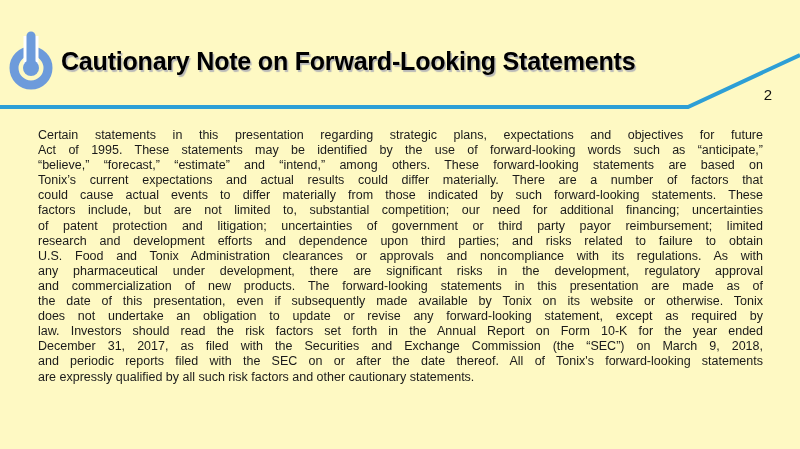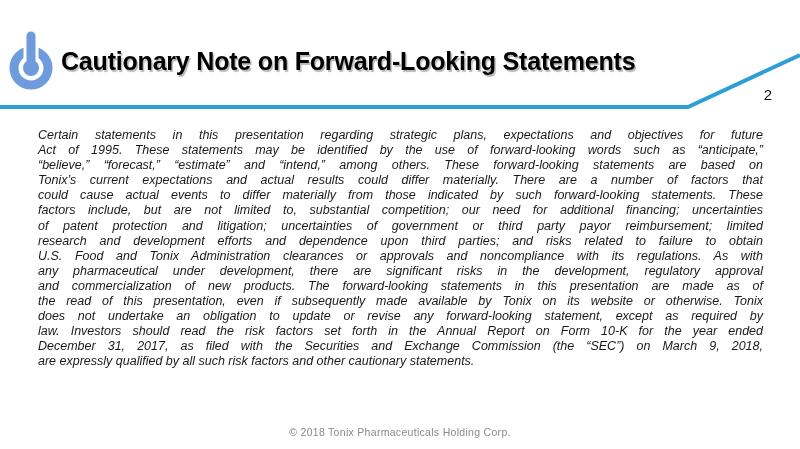--- a/index.html
+++ b/index.html
@@ -7,21 +7,21 @@
     --logo-blue:#6D9BDB;
     --title-color:#000000;
     --body-color:#1A1A1A;
     --footer-color:#8A8A8A;
   }
   *{margin:0;padding:0;box-sizing:border-box;}
   html,body{background:#e8e8e8;}
   .slide{
     position:relative;
     width:800px;height:449px;
-    background:#ffffff;
+    background:#fef9c3;
     overflow:hidden;
     font-family:"Liberation Sans","DejaVu Sans",sans-serif;
   }
   
   .logo{
     position:absolute;left:8px;top:28px;width:46px;height:63px;
   }
   .logo svg{width:100%;height:100%;display:block;}
   .logo .ring{stroke:var(--logo-blue);}
   .logo .stem-gap{stroke:#ffffff;}
@@ -48,21 +48,20 @@
   
   .body-text{
     position:absolute;left:38px;top:128px;width:725px;
     font-size:12.5px;line-height:15.1px;
     color:var(--body-color);
   }
   .body-line{
     text-align:justify;
     text-align-last:justify;
     white-space:normal;
-    font-style:italic;
   }
   .body-line.last{
     text-align:right;
     text-align-last:left;
   }
   
   .footer{
     position:absolute;left:0;bottom:11px;width:100%;
     text-align:center;
     font-size:10.5px;color:var(--footer-color);
@@ -96,22 +95,22 @@
     <div class="body-line">Act of 1995. These statements may be identified by the use of forward-looking words such as “anticipate,”</div>
     <div class="body-line">“believe,” “forecast,” “estimate” and “intend,” among others. These forward-looking statements are based on</div>
     <div class="body-line">Tonix’s current expectations and actual results could differ materially. There are a number of factors that</div>
     <div class="body-line">could cause actual events to differ materially from those indicated by such forward-looking statements. These</div>
     <div class="body-line">factors include, but are not limited to, substantial competition; our need for additional financing; uncertainties</div>
     <div class="body-line">of patent protection and litigation; uncertainties of government or third party payor reimbursement; limited</div>
     <div class="body-line">research and development efforts and dependence upon third parties; and risks related to failure to obtain</div>
     <div class="body-line">U.S. Food and Tonix Administration clearances or approvals and noncompliance with its regulations. As with</div>
     <div class="body-line">any pharmaceutical under development, there are significant risks in the development, regulatory approval</div>
     <div class="body-line">and commercialization of new products. The forward-looking statements in this presentation are made as of</div>
-    <div class="body-line">the read of this presentation, even if subsequently made available by Tonix on its website or otherwise. Tonix</div>
+    <div class="body-line">the date of this presentation, even if subsequently made available by Tonix on its website or otherwise. Tonix</div>
     <div class="body-line">does not undertake an obligation to update or revise any forward-looking statement, except as required by</div>
     <div class="body-line">law. Investors should read the risk factors set forth in the Annual Report on Form 10-K for the year ended</div>
     <div class="body-line">December 31, 2017, as filed with the Securities and Exchange Commission (the “SEC”) on March 9, 2018,</div>
+    <div class="body-line">and periodic reports filed with the SEC on or after the date thereof. All of Tonix's forward-looking statements</div>
     <div class="body-line last">are expressly qualified by all such risk factors and other cautionary statements.</div>
   </div>
 
-  <div class="footer">© 2018 Tonix Pharmaceuticals Holding Corp.</div>
 
 </div>
 
 </body></html>

